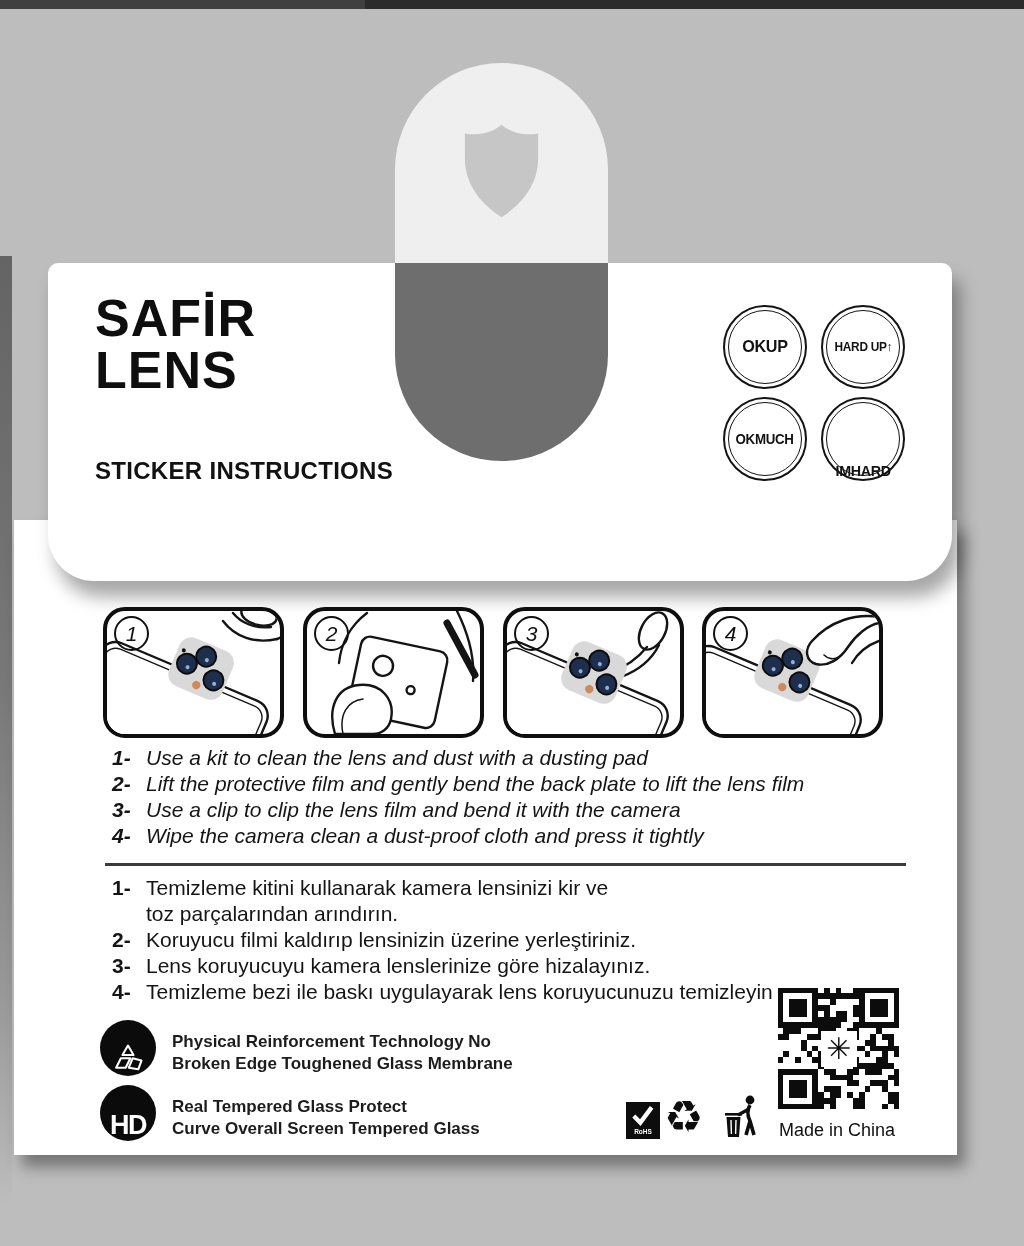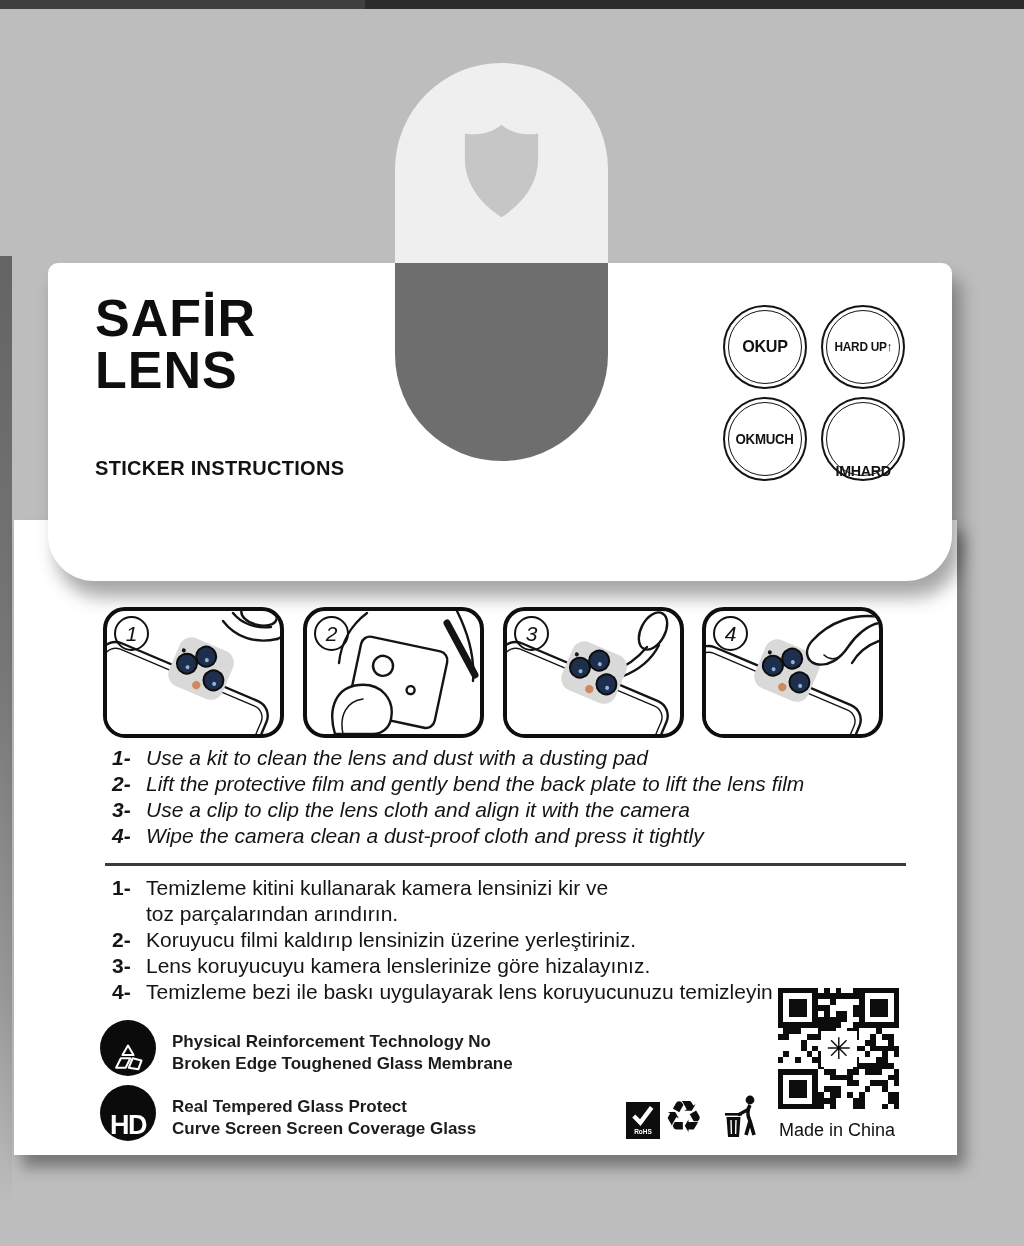--- a/index.html
+++ b/index.html
@@ -24,21 +24,21 @@
 
   
   .capsule{position:absolute;left:395px;top:63px;width:213px;height:398px;border-radius:107px;
            background:linear-gradient(180deg,#efefef 0px,#efefef 200px,#6e6e6e 200px,#6e6e6e 100%);z-index:5;}
   .capsule svg{position:absolute;left:58px;top:55px;}
 
   .content{position:absolute;left:0;top:0;width:1024px;height:1246px;z-index:4;}
 
   .title{position:absolute;left:95px;top:292px;font-size:52px;line-height:52px;font-weight:800;
          letter-spacing:1px;color:#0e0e0e;}
-  .subtitle{position:absolute;left:95px;top:457px;font-size:20px;font-weight:800;letter-spacing:.3px;}
+  .subtitle{position:absolute;left:95px;top:457px;font-size:24px;font-weight:800;letter-spacing:.3px;}
 
   .badge{position:absolute;width:84px;height:84px;border:2.6px solid #141414;border-radius:50%;
          display:flex;align-items:center;justify-content:center;background:#fff;box-sizing:border-box;}
   .badge::before{content:"";position:absolute;inset:3px;border:1.6px solid #141414;border-radius:50%;}
   .badge span{font-weight:800;letter-spacing:-.3px;transform:scaleX(.95);}
   .badge.b1{left:723px;top:305px;font-size:17px;}
   .badge.b2{left:821px;top:305px;font-size:12.5px;}
   .badge.b3{left:723px;top:397px;font-size:14px;}
   .badge.b4{left:821px;top:397px;font-size:15px;align-items:flex-end;}
 
@@ -236,21 +236,21 @@
       <div class="en-row">
         <span class="n">1-</span>
         <span class="t">Use a kit to clean the lens and dust with a dusting pad</span>
       </div>
       <div class="en-row">
         <span class="n">2-</span>
         <span class="t">Lift the protective film and gently bend the back plate to lift the lens film</span>
       </div>
       <div class="en-row">
         <span class="n">3-</span>
-        <span class="t">Use a clip to clip the lens cloth and align it with the camera</span>
+        <span class="t">Use a clip to clip the lens film and bend it with the camera</span>
       </div>
       <div class="en-row">
         <span class="n">4-</span>
         <span class="t">Wipe the camera clean a dust-proof cloth and press it tightly</span>
       </div>
     </div>
 
     <div class="divider"></div>
 
     <div class="tr-list">
@@ -285,21 +285,21 @@
     <div class="feature-text ft1">
       <div>Physical Reinforcement Technology No</div>
       <div>Broken Edge Toughened Glass Membrane</div>
     </div>
 
     <div class="feature-icon fi2">
       <span class="hd-label">HD</span>
     </div>
     <div class="feature-text ft2">
       <div>Real Tempered Glass Protect</div>
-      <div>Curve Screen Screen Coverage Glass</div>
+      <div>Curve Overall Screen Tempered Glass</div>
     </div>
 
     <div class="rohs">
       <svg width="26" height="26" viewBox="0 0 24 24">
           <path d="M3.5 13 L9.5 19 L20 5" stroke="#fff" stroke-width="4" fill="none"></path>
         </svg>
       <div class="rohs-label">RoHS</div>
     </div>
     <div class="recycle-icon"></div>
     <svg class="tidyman" width="40" height="48" viewBox="0 0 40 48">

